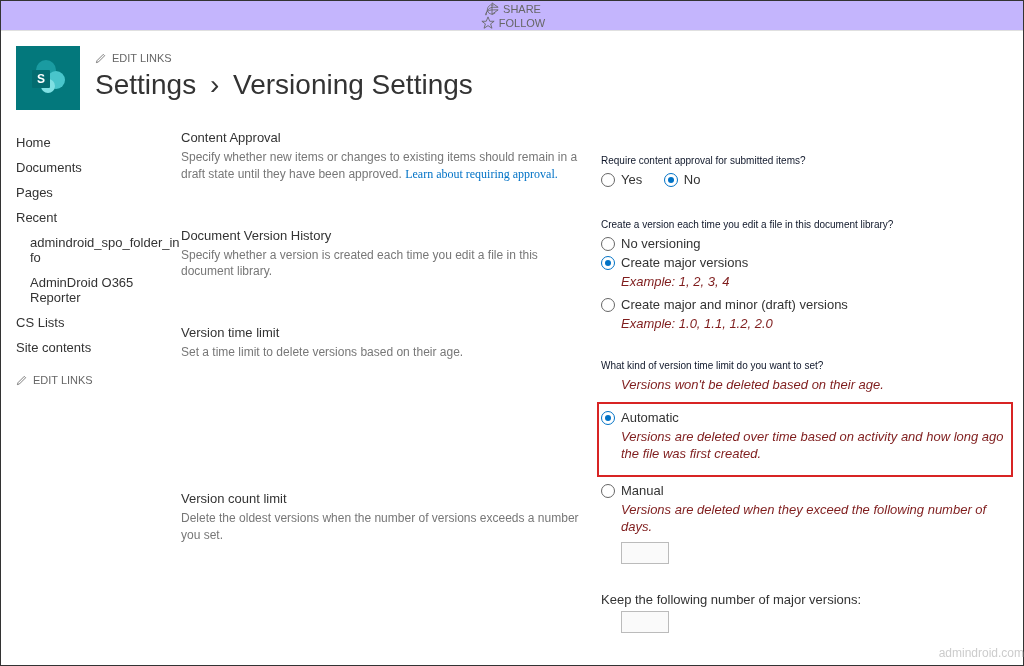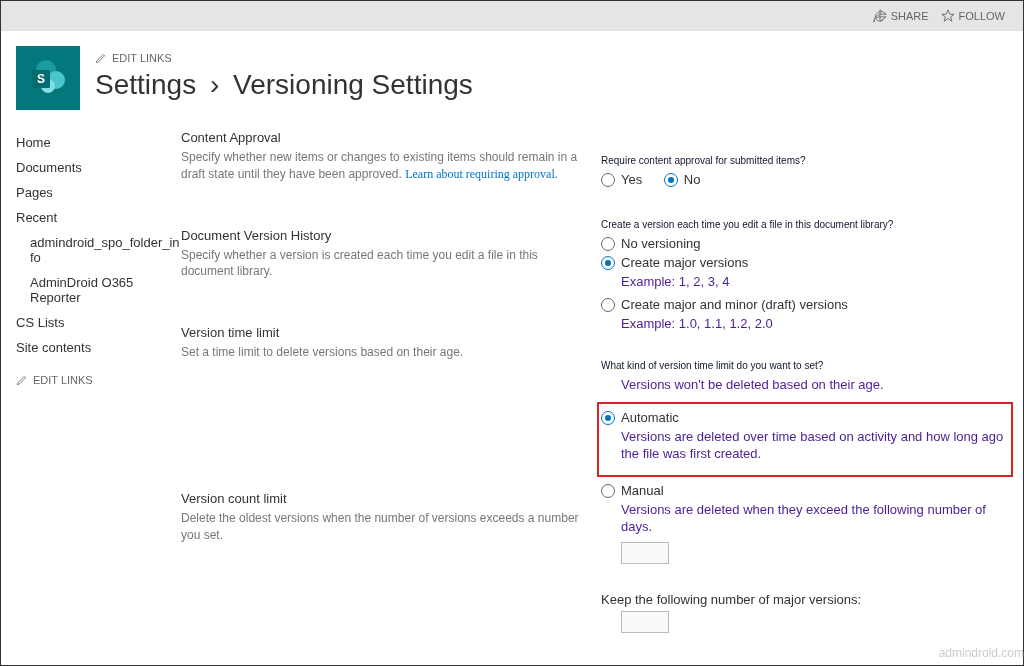--- a/index.html
+++ b/index.html
@@ -7,29 +7,30 @@
       font-family: "Segoe UI", "Segoe UI Web", Arial, sans-serif;
       font-size: 13px;
       color: #444;
       background: #fff;
       width: 1024px;
       height: 666px;
       overflow: hidden;
       border: 1px solid #333;
     }
     .topbar {
-      background: #e5e5e5;
+      background: #c4b5fd;
       border-bottom: 1px solid #e0e0e0;
       height: 30px;
       display: flex;
       justify-content: flex-end;
       align-items: center;
-      padding-right: 18px;
+      padding-right: 10px;
       font-size: 11px;
       color: #666;
+      flex-direction: column;
     }
     .topbar-action {
       display: flex;
       align-items: center;
       margin-left: 12px;
       cursor: pointer;
     }
     .topbar-action svg { margin-right: 4px; }
     .content-wrapper {
       display: flex;
@@ -148,25 +149,26 @@
       width: 6px;
       height: 6px;
       background: #0072c6;
       border-radius: 50%;
       top: 3px;
       left: 3px;
     }
     .radio-label { font-size: 13px; color: #333; cursor: pointer; }
     .radio-sublabel {
       font-size: 13px;
-      color: #4c1d95;
+      color: #7f1d1d;
       padding-left: 20px;
       margin-top: -1px;
       margin-bottom: 6px;
       line-height: 1.35;
+      font-style: italic;
     }
     .radio-block { margin-bottom: 8px; }
     .radio-block .radio-row { align-items: flex-start; }
     .highlight-box {
       border: 2px solid #d82424;
       padding: 6px 6px 6px 2px;
       margin-left: -4px;
       margin-bottom: 6px;
     }
     .text-input-stub {

